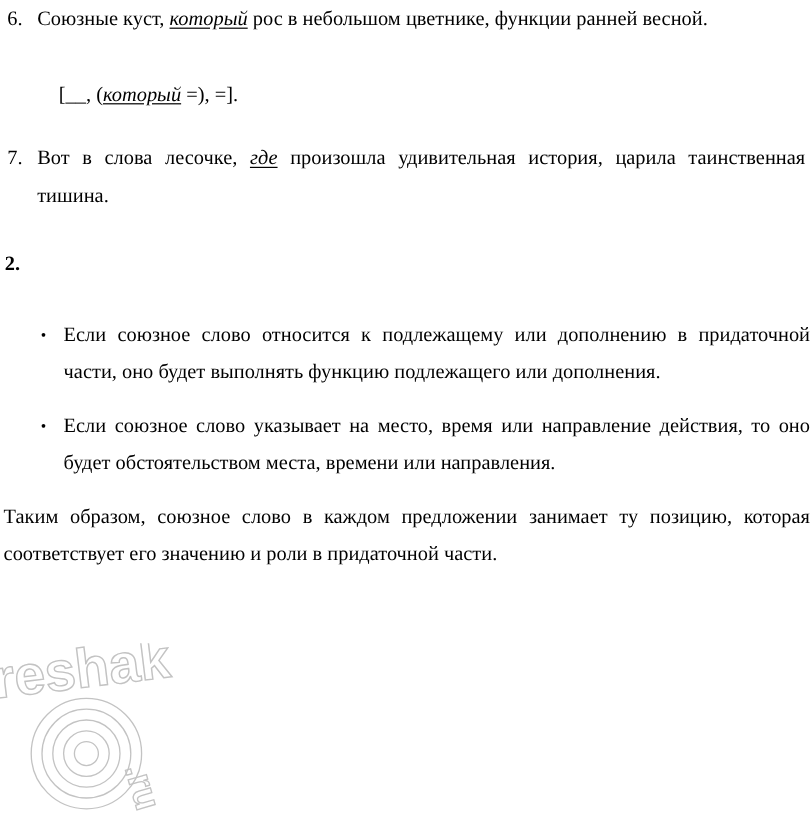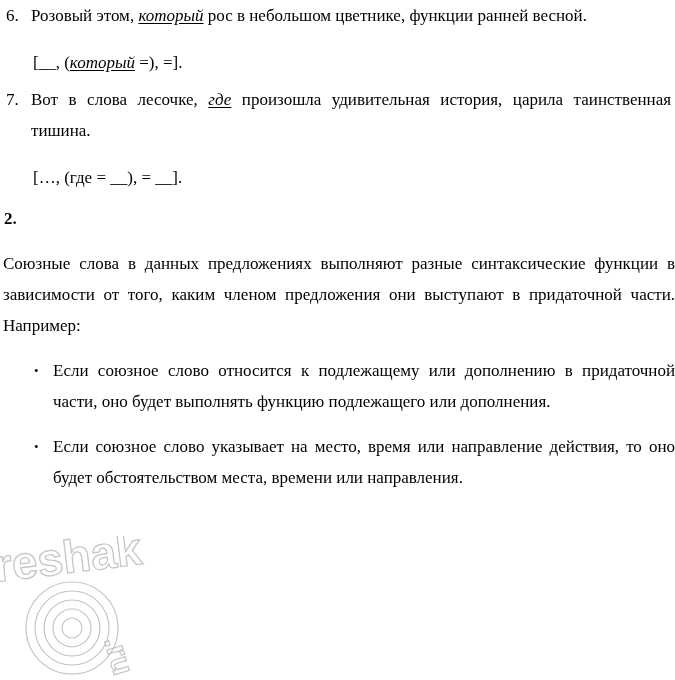--- a/index.html
+++ b/index.html
@@ -52,21 +52,21 @@
   .num-item .sentence {
     display: block;
     text-align: justify;
     text-align-last: left;
     font-size: 17px;
     line-height: 31px;
     hyphens: none;
   }
 
   .scheme {
-    margin: 0;
+    margin: 16px;
     padding-left: 30px;
     font-size: 17px;
     line-height: 31px;
   }
 
   .u { text-decoration: underline; text-underline-offset: 2px; font-style: italic; }
   .b { font-weight: normal; }
 
   
   .section-num {
@@ -130,56 +130,55 @@
         <circle cx="78" cy="92" r="37"></circle>
         <circle cx="78" cy="92" r="46"></circle>
       </g>
       <text x="2" y="46" transform="rotate(-7 2 46)" font-family="'Liberation Sans', sans-serif" font-size="46" font-weight="bold" fill="none" stroke="#c3c3c3" stroke-width="1.2">reshak</text>
       <text x="110" y="104" transform="rotate(74 110 104)" font-family="'Liberation Sans', sans-serif" font-size="30" font-weight="bold" fill="none" stroke="#c3c3c3" stroke-width="1.1">.ru</text>
     </svg>
   </div>
 
   <div class="num-item">
     <span class="marker">6.</span>
-    <span class="sentence"><span>Розовый этом, </span><span class="u">который</span><span> рос в небольшом цветнике, функции ранней весной.</span></span>
+    <span class="sentence"><span>Союзные куст, </span><span class="u">который</span><span> рос в небольшом цветнике, функции ранней весной.</span></span>
   </div>
 
   <div class="gap-16"></div>
 
   <div class="scheme"><span>[__, (</span><span class="u">который</span><span> =), =].</span></div>
 
   <div class="gap-6"></div>
 
   <div class="num-item">
     <span class="marker">7.</span>
     <span class="sentence"><span>Вот в слова лесочке, </span><span class="u">где</span><span> произошла удивительная история, царила таинственная тишина.</span></span>
   </div>
 
   <div class="gap-16"></div>
 
-  <div class="scheme">[…, (где = __), = __].</div>
 
   <div class="gap-10"></div>
 
   <div class="section-num">2.</div>
 
   <div class="gap-14"></div>
 
-  <p class="para">Союзные слова в данных предложениях выполняют разные синтаксические функции в зависимости от того, каким членом предложения они выступают в придаточной части. Например:</p>
 
   <div class="gap-14"></div>
 
   <ul class="bullets">
     <li>
       <span class="dot">•</span>
       <span>Если союзное слово относится к подлежащему или дополнению в придаточной части, оно будет выполнять функцию </span><span class="b">подлежащего</span><span> или </span><span class="b">дополнения</span><span>.</span>
     </li>
 
     <li style="margin-top:14px">
       <span class="dot">•</span>
       <span>Если союзное слово указывает на место, время или направление действия, то оно будет </span><span class="b">обстоятельством места</span><span>, </span><span class="b">времени</span><span> или </span><span class="b">направления</span><span>.</span>
     </li>
   </ul>
 
   <div class="gap-14"></div>
 
+  <p class="para">Таким образом, союзное слово в каждом предложении занимает ту позицию, которая соответствует его значению и роли в придаточной части.</p>
 
 </div>
 
 </body></html>

